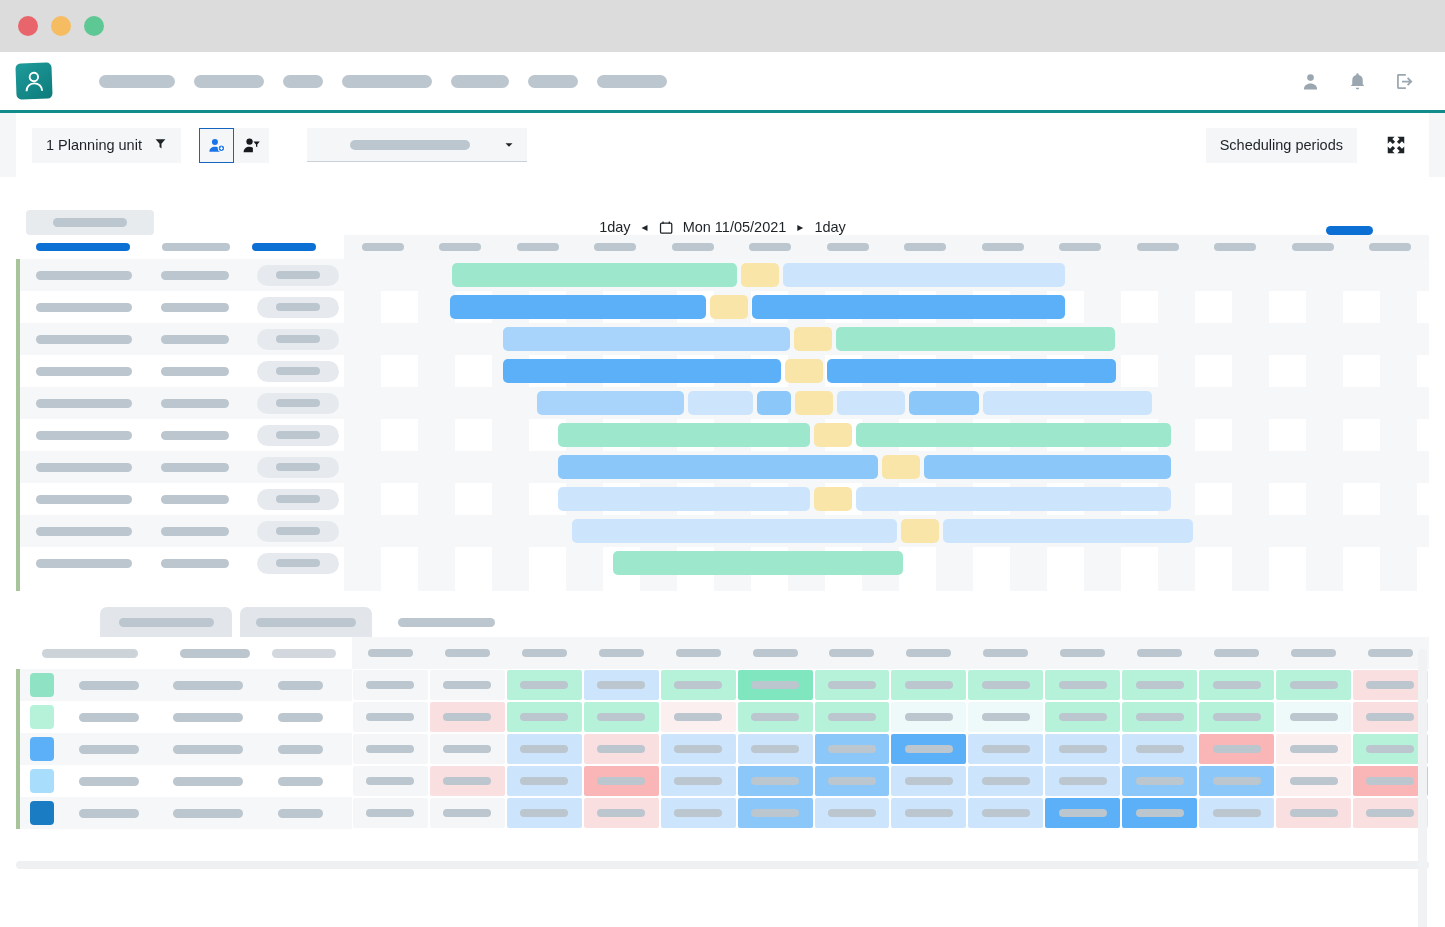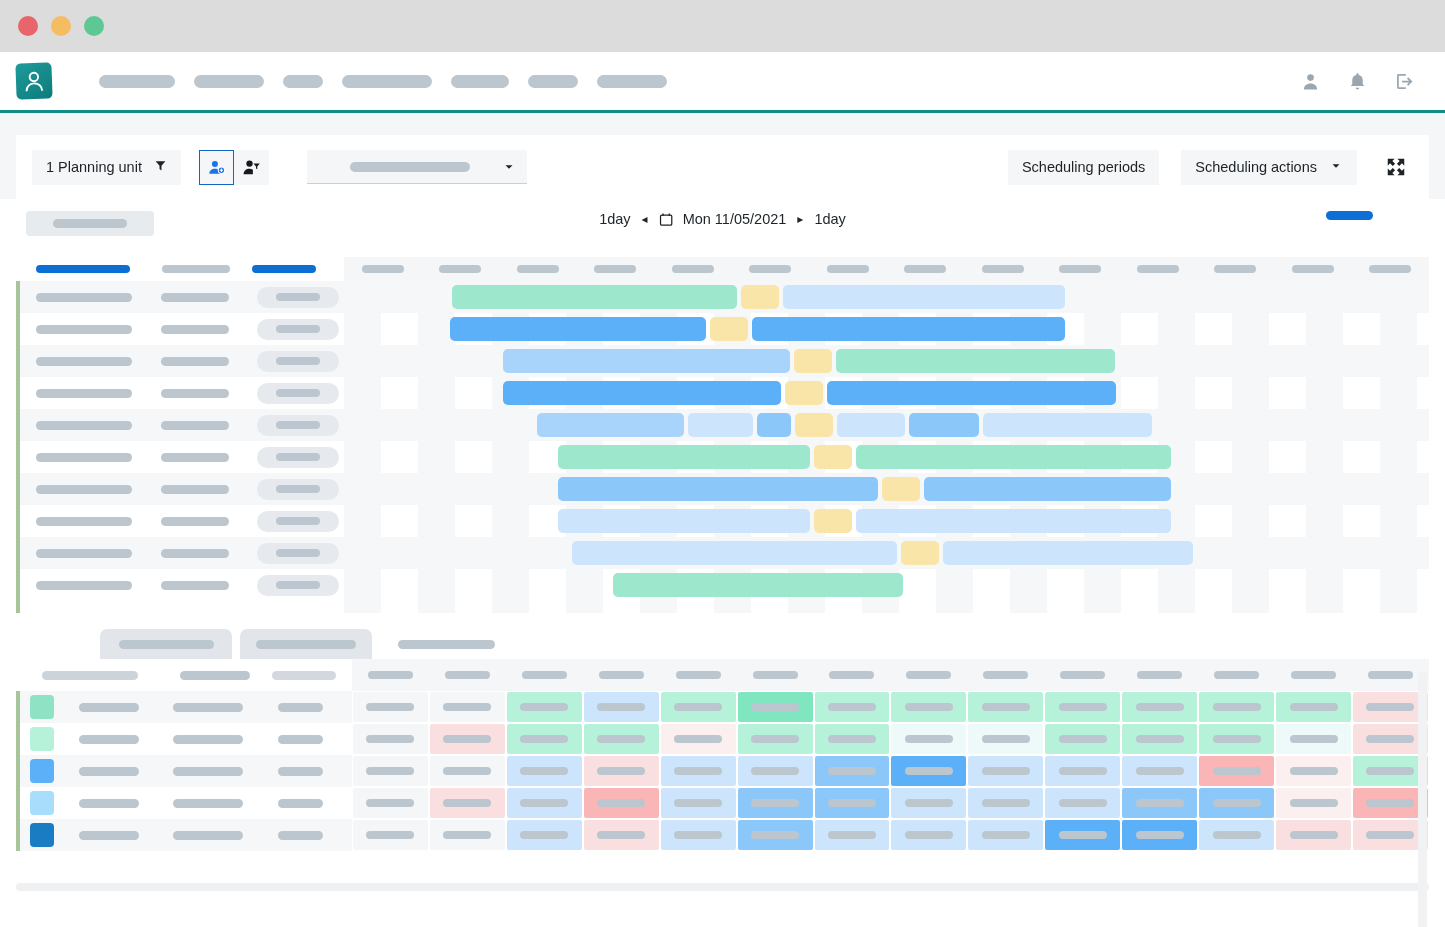--- a/index.html
+++ b/index.html
@@ -36,21 +36,21 @@
   .logo svg { width: 24px; height: 24px; }
   .nav-pills { display: flex; align-items: center; gap: 0; margin-left: 47px; flex: 1; }
   .nav-pill {
     height: 13px; background: #bcc6ce; border-radius: 7px;
     margin-right: 19px;
   }
   .hdr-icons { display: flex; align-items: center; gap: 26px; margin-right: 14px; }
   .hdr-icons svg { width: 21px; height: 21px; fill: #9aa7b0; display:block; }
 
   
-  .toolbar-wrap { background: #f4f6f8; padding: 22px 0 0 0; }
+  .toolbar-wrap { background: #f4f6f8; padding: 0 0 0 0; }
   .toolbar {
     background: #fff; height: 64px; margin: 0 16px;
     display: flex; align-items: center; padding: 0 16px; gap: 0;
   }
   .btn-flat {
     background: #f5f6f8; height: 35px; display: flex; align-items: center;
     padding: 0 14px; gap: 12px; font-size: 14.5px; color: #1d2327;
     border: none; cursor: pointer; white-space: nowrap;
   }
   .btn-flat svg { fill: #1d2327; }
@@ -72,21 +72,21 @@
   .tb-right { margin-left: auto; display: flex; align-items: flex-start; gap: 0; }
   .tb-right .btn-flat { margin-left: 22px; }
   .expand-btn {
     margin-left: 22px; width: 34px; height: 34px; background: transparent;
     border: none; display: flex; align-items: center; justify-content: center; cursor: pointer;
   }
   .expand-btn svg { width: 22px; height: 22px; fill: #1d2327; }
 
   
   .panel { background: #fff; margin: 12px 16px 0 16px; }
-  .gantt-top { display: flex; align-items: flex-start; height: 46px; padding: 0 10px; position: relative; }
+  .gantt-top { display: flex; align-items: flex-end; height: 46px; padding: 0 10px; position: relative; }
   .chip-ph { background: #e8ebee; border-radius: 4px; width: 128px; height: 25px; display:flex; align-items:center; justify-content:center; }
   .chip-ph i { display:block; width: 74px; height: 9px; background: #bcc6ce; border-radius: 5px; }
   .date-nav {
     position: absolute; left: 50%; transform: translateX(-50%);
     display: flex; align-items: center; gap: 11px; font-size: 14.5px; color: #1d2327;
   }
   .date-nav .unit { font-size: 14.5px; }
   .date-nav svg { fill: #1d2327; display:block; }
   .date-label { display: flex; align-items: center; gap: 9px; }
   .blue-marker { position: absolute; right: 56px; width: 47px; height: 9px; background: #0b6fd4; border-radius: 5px; }
@@ -247,28 +247,20 @@
       <i class="ph"></i>
       <svg viewBox="0 0 24 24">
           <path d="M6 9l6 6 6-6z"></path>
         </svg>
     </div>
 
     <div class="tb-right">
       <button class="btn-flat">
         <span>Scheduling periods</span>
       </button>
-      <button class="btn-flat">
-        <span>Scheduling actions</span>
-        <span>
-          <svg width="14" height="14" viewBox="0 0 24 24">
-              <path d="M6 9l6 6 6-6z"></path>
-            </svg>
-        </span>
-      </button>
       <button class="expand-btn">
         <svg viewBox="0 0 24 24">
             <path d="M3 3h7.5L8 5.5l3 3-2.5 2.5-3-3L3 10.5zM21 3v7.5L18.5 8l-3 3L13 8.5l3-3L13.5 3zM3 21v-7.5L5.5 16l3-3 2.5 2.5-3 3L10.5 21zM21 21h-7.5l2.5-2.5-3-3 2.5-2.5 3 3 2.5-2.5z"></path>
           </svg>
       </button>
     </div>
   </div>
 </div>
 
 <div class="panel">

